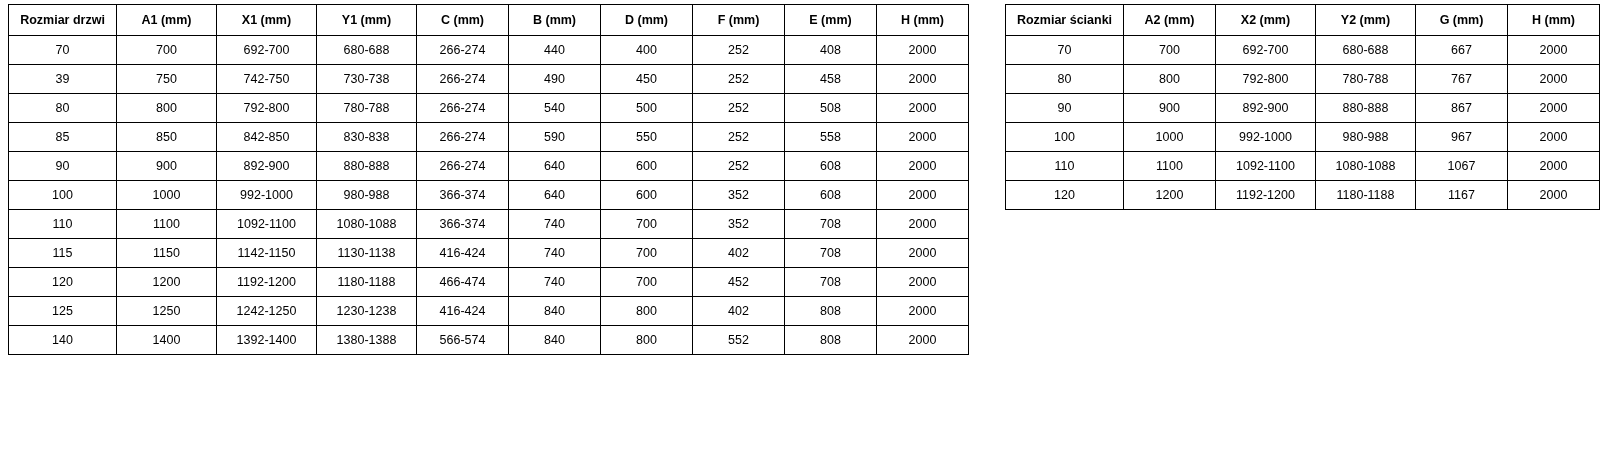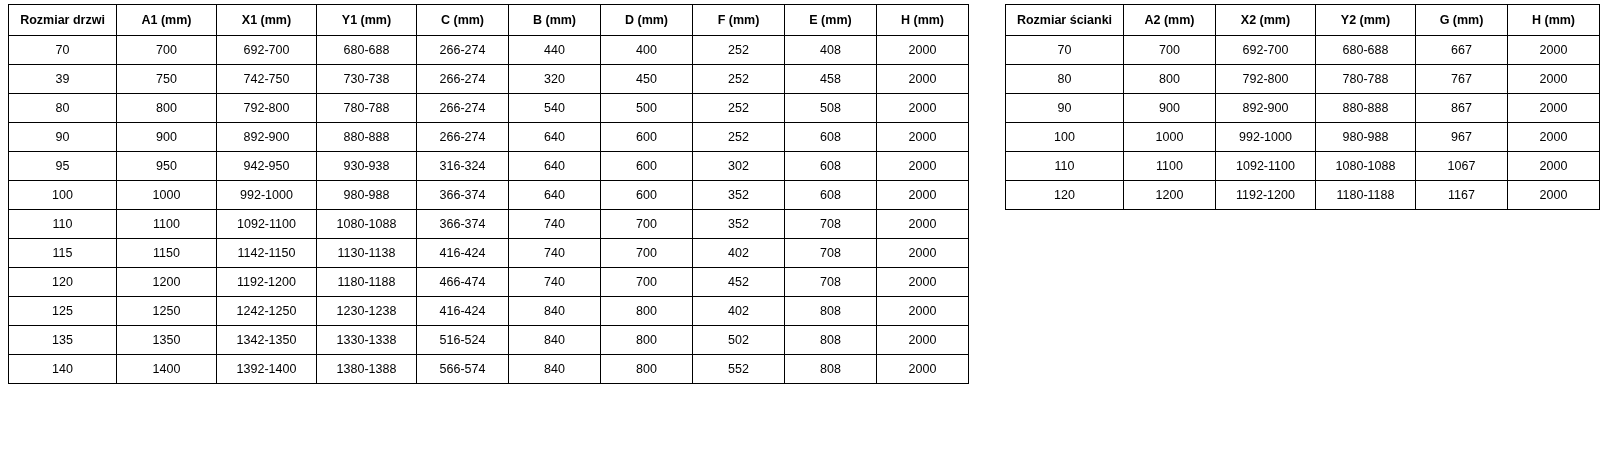--- a/index.html
+++ b/index.html
@@ -113,59 +113,59 @@
             <td>252</td>
             <td>408</td>
             <td>2000</td>
           </tr>
           <tr>
             <td>39</td>
             <td>750</td>
             <td>742-750</td>
             <td>730-738</td>
             <td>266-274</td>
-            <td>320</td>
+            <td>490</td>
             <td>450</td>
             <td>252</td>
             <td>458</td>
             <td>2000</td>
           </tr>
           <tr>
             <td>80</td>
             <td>800</td>
             <td>792-800</td>
             <td>780-788</td>
             <td>266-274</td>
             <td>540</td>
             <td>500</td>
             <td>252</td>
             <td>508</td>
             <td>2000</td>
           </tr>
           <tr>
+            <td>85</td>
+            <td>850</td>
+            <td>842-850</td>
+            <td>830-838</td>
+            <td>266-274</td>
+            <td>590</td>
+            <td>550</td>
+            <td>252</td>
+            <td>558</td>
+            <td>2000</td>
+          </tr>
+          <tr>
             <td>90</td>
             <td>900</td>
             <td>892-900</td>
             <td>880-888</td>
             <td>266-274</td>
             <td>640</td>
             <td>600</td>
             <td>252</td>
-            <td>608</td>
-            <td>2000</td>
-          </tr>
-          <tr>
-            <td>95</td>
-            <td>950</td>
-            <td>942-950</td>
-            <td>930-938</td>
-            <td>316-324</td>
-            <td>640</td>
-            <td>600</td>
-            <td>302</td>
             <td>608</td>
             <td>2000</td>
           </tr>
           <tr>
             <td>100</td>
             <td>1000</td>
             <td>992-1000</td>
             <td>980-988</td>
             <td>366-374</td>
             <td>640</td>
@@ -212,32 +212,20 @@
           </tr>
           <tr>
             <td>125</td>
             <td>1250</td>
             <td>1242-1250</td>
             <td>1230-1238</td>
             <td>416-424</td>
             <td>840</td>
             <td>800</td>
             <td>402</td>
-            <td>808</td>
-            <td>2000</td>
-          </tr>
-          <tr>
-            <td>135</td>
-            <td>1350</td>
-            <td>1342-1350</td>
-            <td>1330-1338</td>
-            <td>516-524</td>
-            <td>840</td>
-            <td>800</td>
-            <td>502</td>
             <td>808</td>
             <td>2000</td>
           </tr>
           <tr>
             <td>140</td>
             <td>1400</td>
             <td>1392-1400</td>
             <td>1380-1388</td>
             <td>566-574</td>
             <td>840</td>

